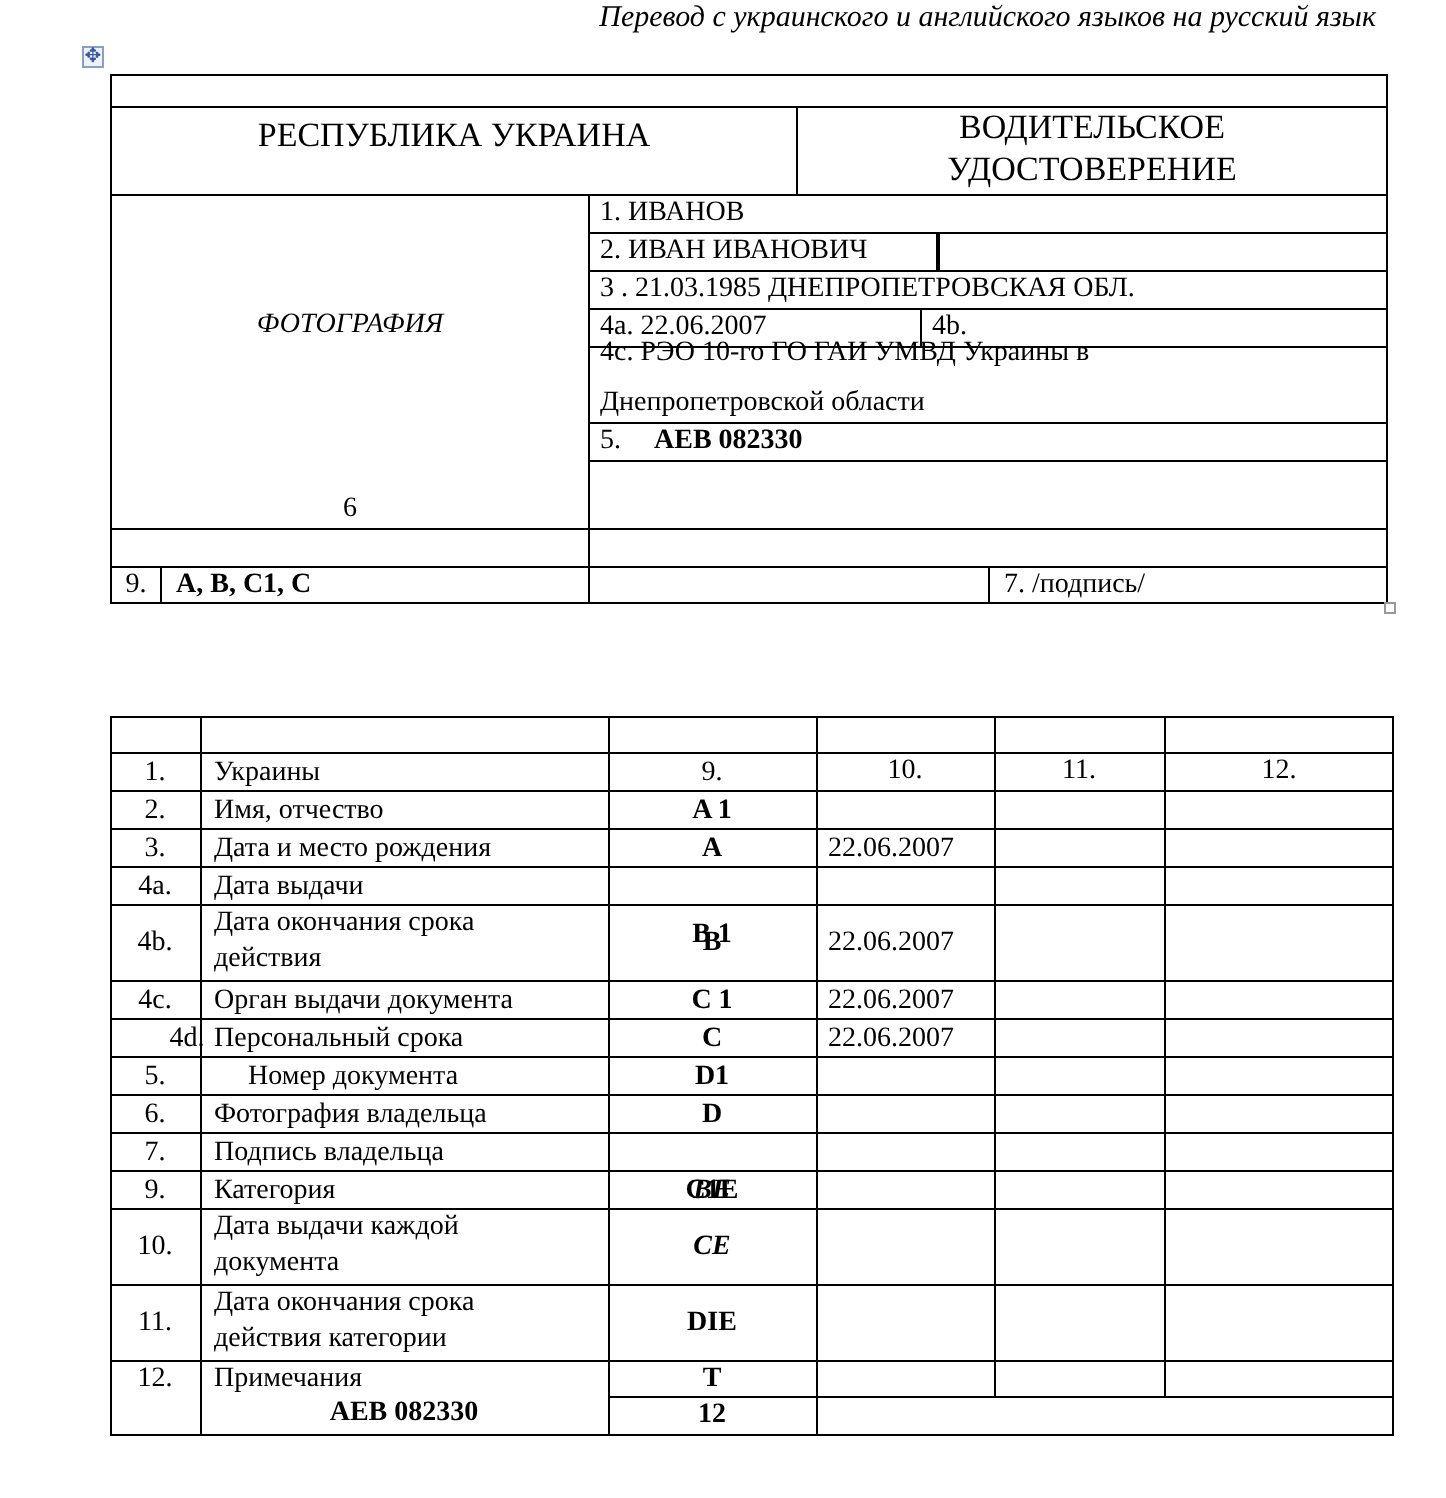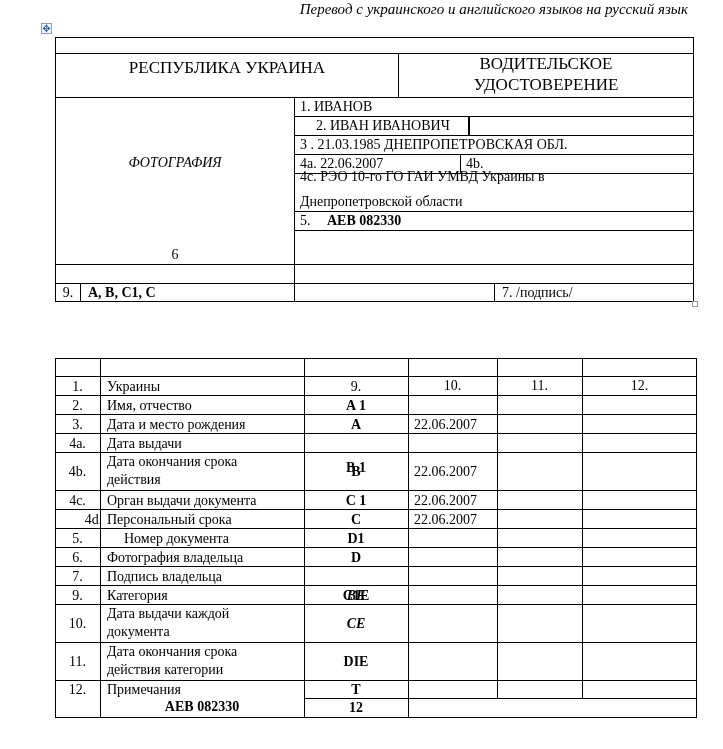--- a/index.html
+++ b/index.html
@@ -48,21 +48,21 @@
   <div class="line v" style="left:468px;top:117px;height:18px;width:2px;"></div>
 
   <div class="t big c" style="left:56px;top:59px;width:342px;">РЕСПУБЛИКА УКРАИНА</div>
   <div class="t big c" style="left:399px;top:55px;width:294px;">ВОДИТЕЛЬСКОЕ</div>
   <div class="t big c" style="left:399px;top:76px;width:294px;">УДОСТОВЕРЕНИЕ</div>
 
   <div class="t i c" style="left:56px;top:154px;width:238px;">ФОТОГРАФИЯ</div>
   <div class="t c" style="left:56px;top:246px;width:238px;">6</div>
 
   <div class="t" style="left:300px;top:98px;">1.   ИВАНОВ</div>
-  <div class="t" style="left:316px;top:117px;">2.   ИВАН ИВАНОВИЧ</div>
+  <div class="t" style="left:300px;top:117px;">2.   ИВАН ИВАНОВИЧ</div>
   <div class="t" style="left:300px;top:136px;">3 .  21.03.1985 ДНЕПРОПЕТРОВСКАЯ ОБЛ.</div>
   <div class="t" style="left:300px;top:155px;">4a. 22.06.2007</div>
   <div class="t" style="left:466px;top:155px;">4b.</div>
   <div class="t" style="left:300px;top:168px;">4c.   РЭО 10-го ГО ГАИ УМВД Украины в</div>
   <div class="t" style="left:300px;top:193px;">Днепропетровской области</div>
   <div class="t" style="left:300px;top:212px;">5.</div>
   <div class="t b" style="left:327px;top:212px;">AEB 082330</div>
 
   <div class="t c" style="left:56px;top:284px;width:24px;">9.</div>
   <div class="t b" style="left:88px;top:284px;">A, B, C1, C</div>

